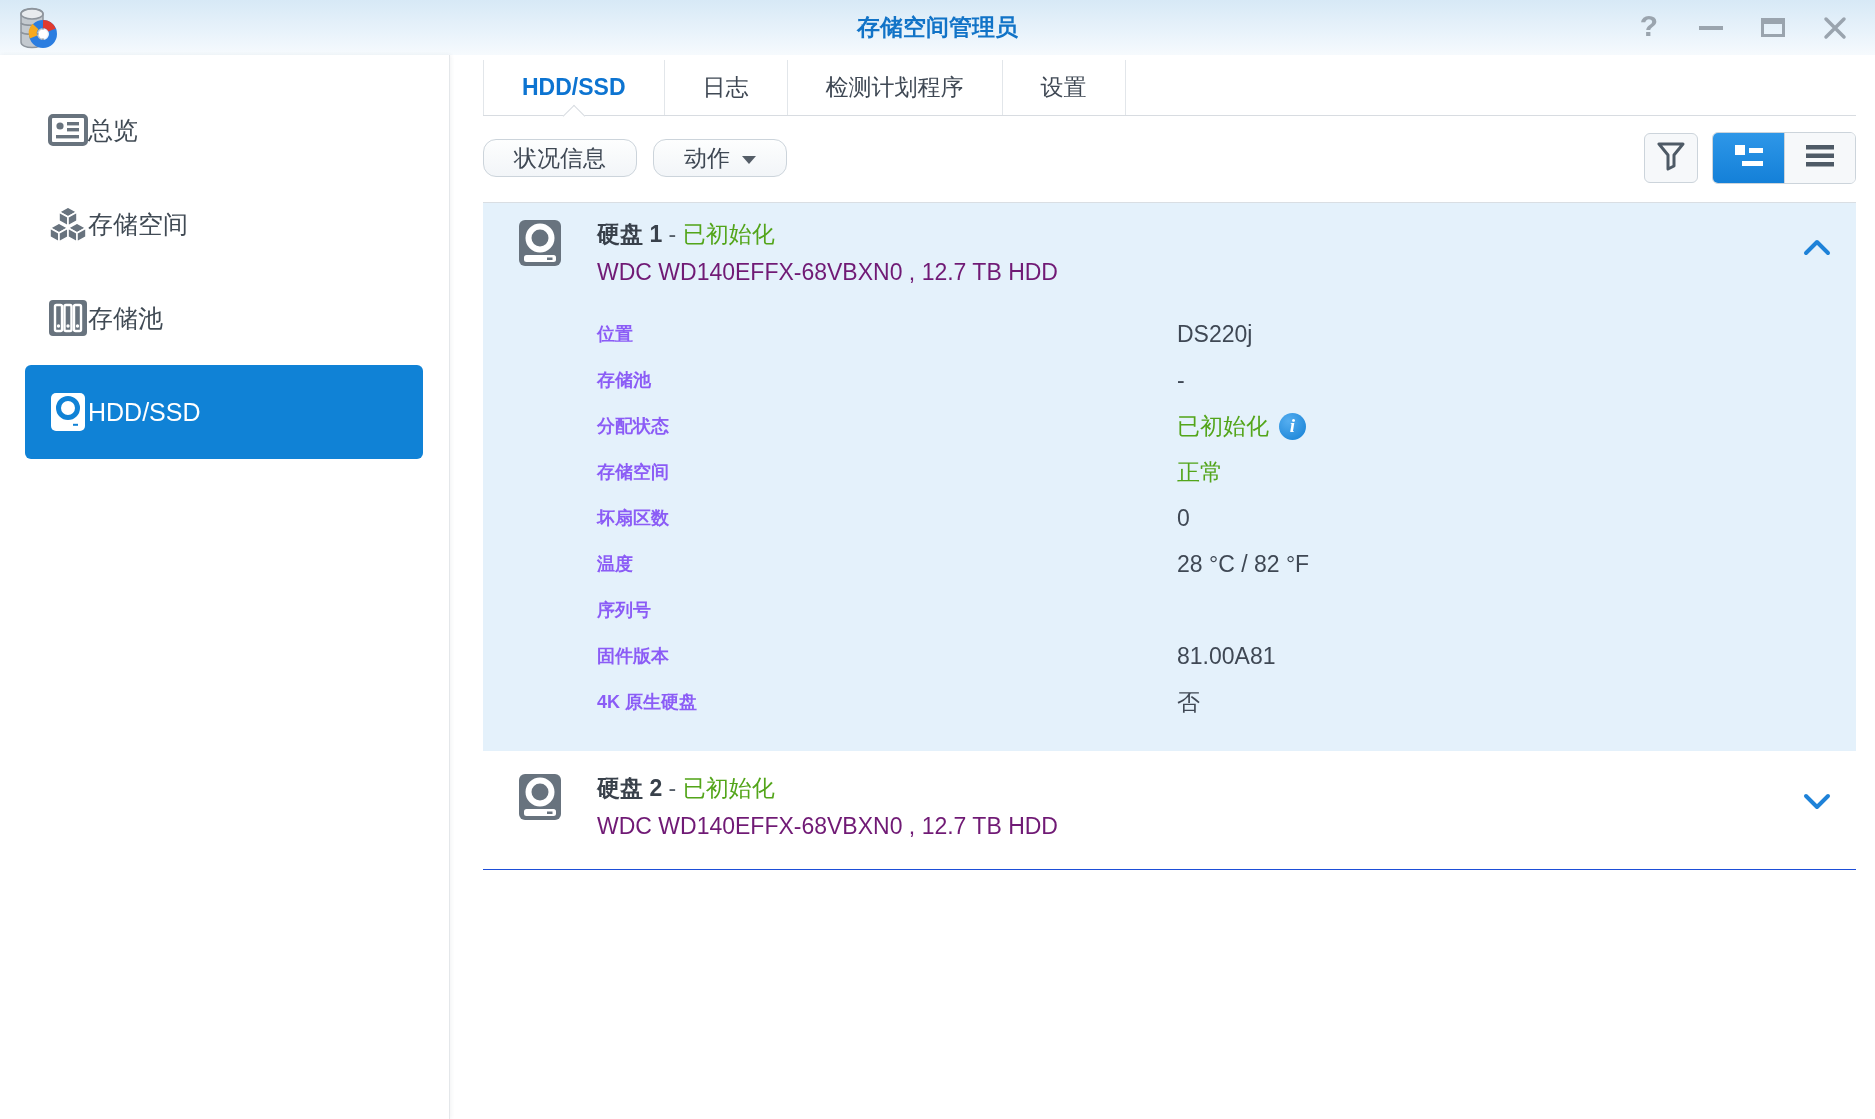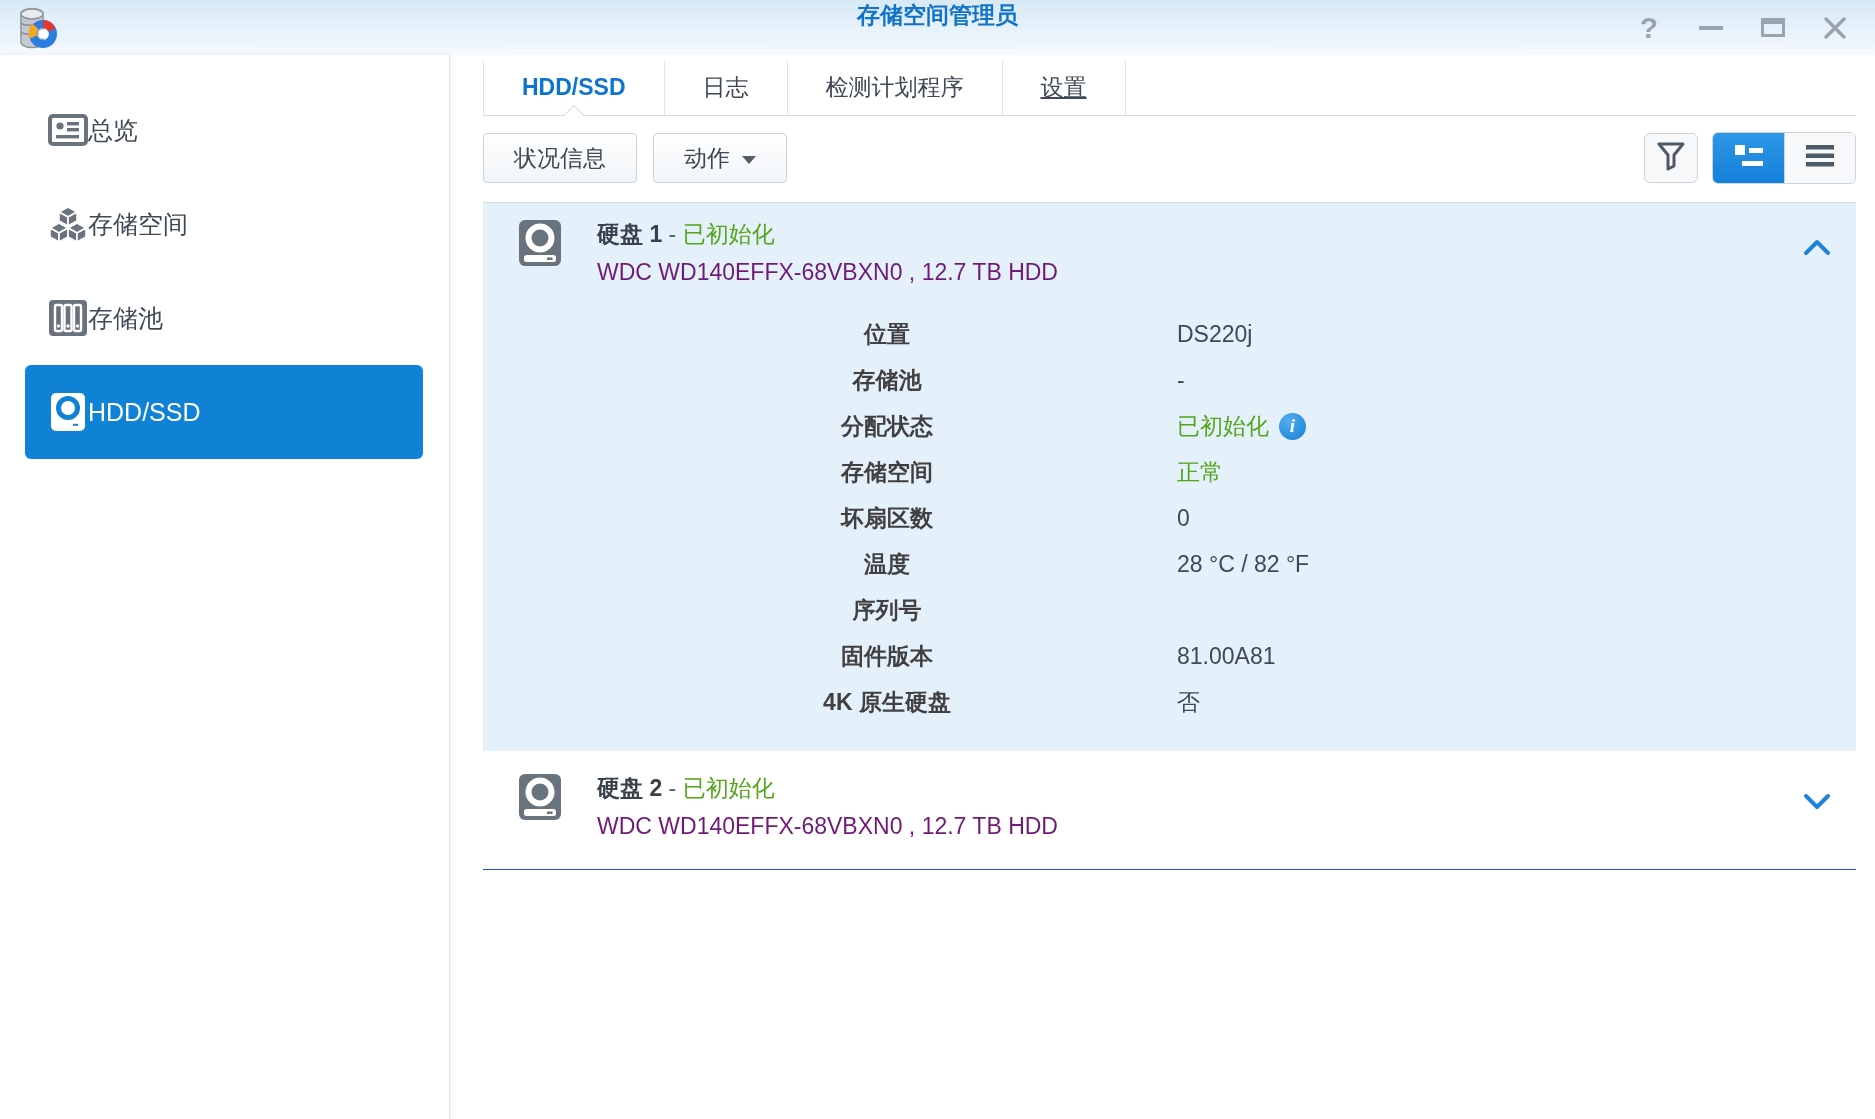--- a/index.html
+++ b/index.html
@@ -4,22 +4,23 @@
 <style>
   * { margin:0; padding:0; box-sizing:border-box; }
   html,body { width:1875px; height:1119px; }
   body {
     font-family:"Liberation Sans","DejaVu Sans",sans-serif;
     background:#ffffff; color:#3f4854; overflow:hidden;
   }
 
   
   .titlebar {
-    height:55px; display:flex; align-items:flex-start; position:relative;
+    height:55px; display:flex; align-items:center; position:relative;
     background:linear-gradient(#d7e9f6, #e9f3fb 60%, #f6fafd);
+    font-family:Liberation Mono, monospace;
   }
   .app-icon { position:absolute; left:14px; top:5px; width:46px; height:46px; }
   .win-title {
     width:100%; text-align:center; font-size:23px; font-weight:bold; color:#1173c7;
   }
   .win-controls {
     position:absolute; right:26px; top:0; height:55px;
     display:flex; align-items:center; gap:34px;
   }
   .win-btn { display:flex; align-items:center; justify-content:center; width:28px; height:28px; cursor:pointer; }
@@ -44,33 +45,33 @@
   .side-icon { width:40px; height:40px; flex:0 0 40px; display:flex; align-items:center; justify-content:center; }
 
   .content { flex:1; padding:5px 19px 0 33px; background:#ffffff; }
 
   
   .tabbar { display:flex; border-bottom:1px solid #d8dce1; height:56px; }
   .tab {
     position:relative; padding:0 38px; display:flex; align-items:center;
     font-size:23px; color:#3f4854; cursor:pointer; border-left:1px solid #e2e6ea;
   }
-  .tab:last-child { border-right:1px solid #e2e6ea;text-decoration:underline; }
+  .tab:last-child { border-right:1px solid #e2e6ea; }
   .tab.active { color:#0d74d1; font-weight:bold; }
   .tab.active::after {
     content:""; position:absolute; left:50%; bottom:-9px; width:15px; height:15px;
     background:#fff; border-left:1px solid #d8dce1; border-top:1px solid #d8dce1;
     transform:translateX(-50%) rotate(45deg);
   }
 
   
   .toolbar { display:flex; align-items:center; padding:16px 0 18px 0; gap:16px; }
   .btn {
-    height:50px; padding:0 30px; font-size:23px; color:#3f4854;
-    border:1px solid #ccd4db; border-radius:4px; cursor:pointer;
+    height:38px; padding:0 30px; font-size:23px; color:#3f4854;
+    border:1px solid #ccd4db; border-radius:13px; cursor:pointer;
     background:linear-gradient(#fdfefe,#f2f5f8);
     display:flex; align-items:center; gap:12px;
   }
   .caret { width:0; height:0; border-left:7px solid transparent; border-right:7px solid transparent; border-top:8px solid #555e68; margin-top:3px; }
   .tool-right { margin-left:auto; display:flex; align-items:center; gap:14px; }
   .icon-btn {
     width:54px; height:50px; border:1px solid #ccd4db; border-radius:6px;
     background:#f6f8fa; display:flex; align-items:center; justify-content:center; cursor:pointer;
   }
   .seg { display:flex; border:1px solid #ccd4db; border-radius:6px; overflow:hidden; }
@@ -87,21 +88,21 @@
   .disk-titles { margin-left:79px; }
   .disk-title-row { font-size:23px; }
   .disk-name { font-weight:bold; color:#39414b; }
   .disk-dash { color:#555e68; }
   .disk-status { color:#53a51a; }
   .disk-model { font-size:23px; color:#701a75; margin-top:9px; }
   .chevron { position:absolute; right:22px; top:34px; cursor:pointer; }
 
   .detail-rows { padding:12px 0 0 114px; }
   .detail-row { display:grid; grid-template-columns:580px 1fr; align-items:center; height:46px; }
-  .detail-label { font-size:23px; font-weight:bold; color:#404040;text-align:center; }
+  .detail-label { font-size:18px; font-weight:bold; color:#8b5cf6; }
   .detail-value { font-size:23px; color:#3f4854; display:flex; align-items:center; gap:10px; }
   .detail-value.green { color:#53a51a; }
   .info-badge {
     width:27px; height:27px; border-radius:50%;
     background:radial-gradient(circle at 35% 30%, #55aef0, #137fd4);
     color:#fff; font-family:"Liberation Serif","DejaVu Serif",serif;
     font-style:italic; font-weight:bold; font-size:19px;
     display:flex; align-items:center; justify-content:center; cursor:pointer;
   }
 </style>

